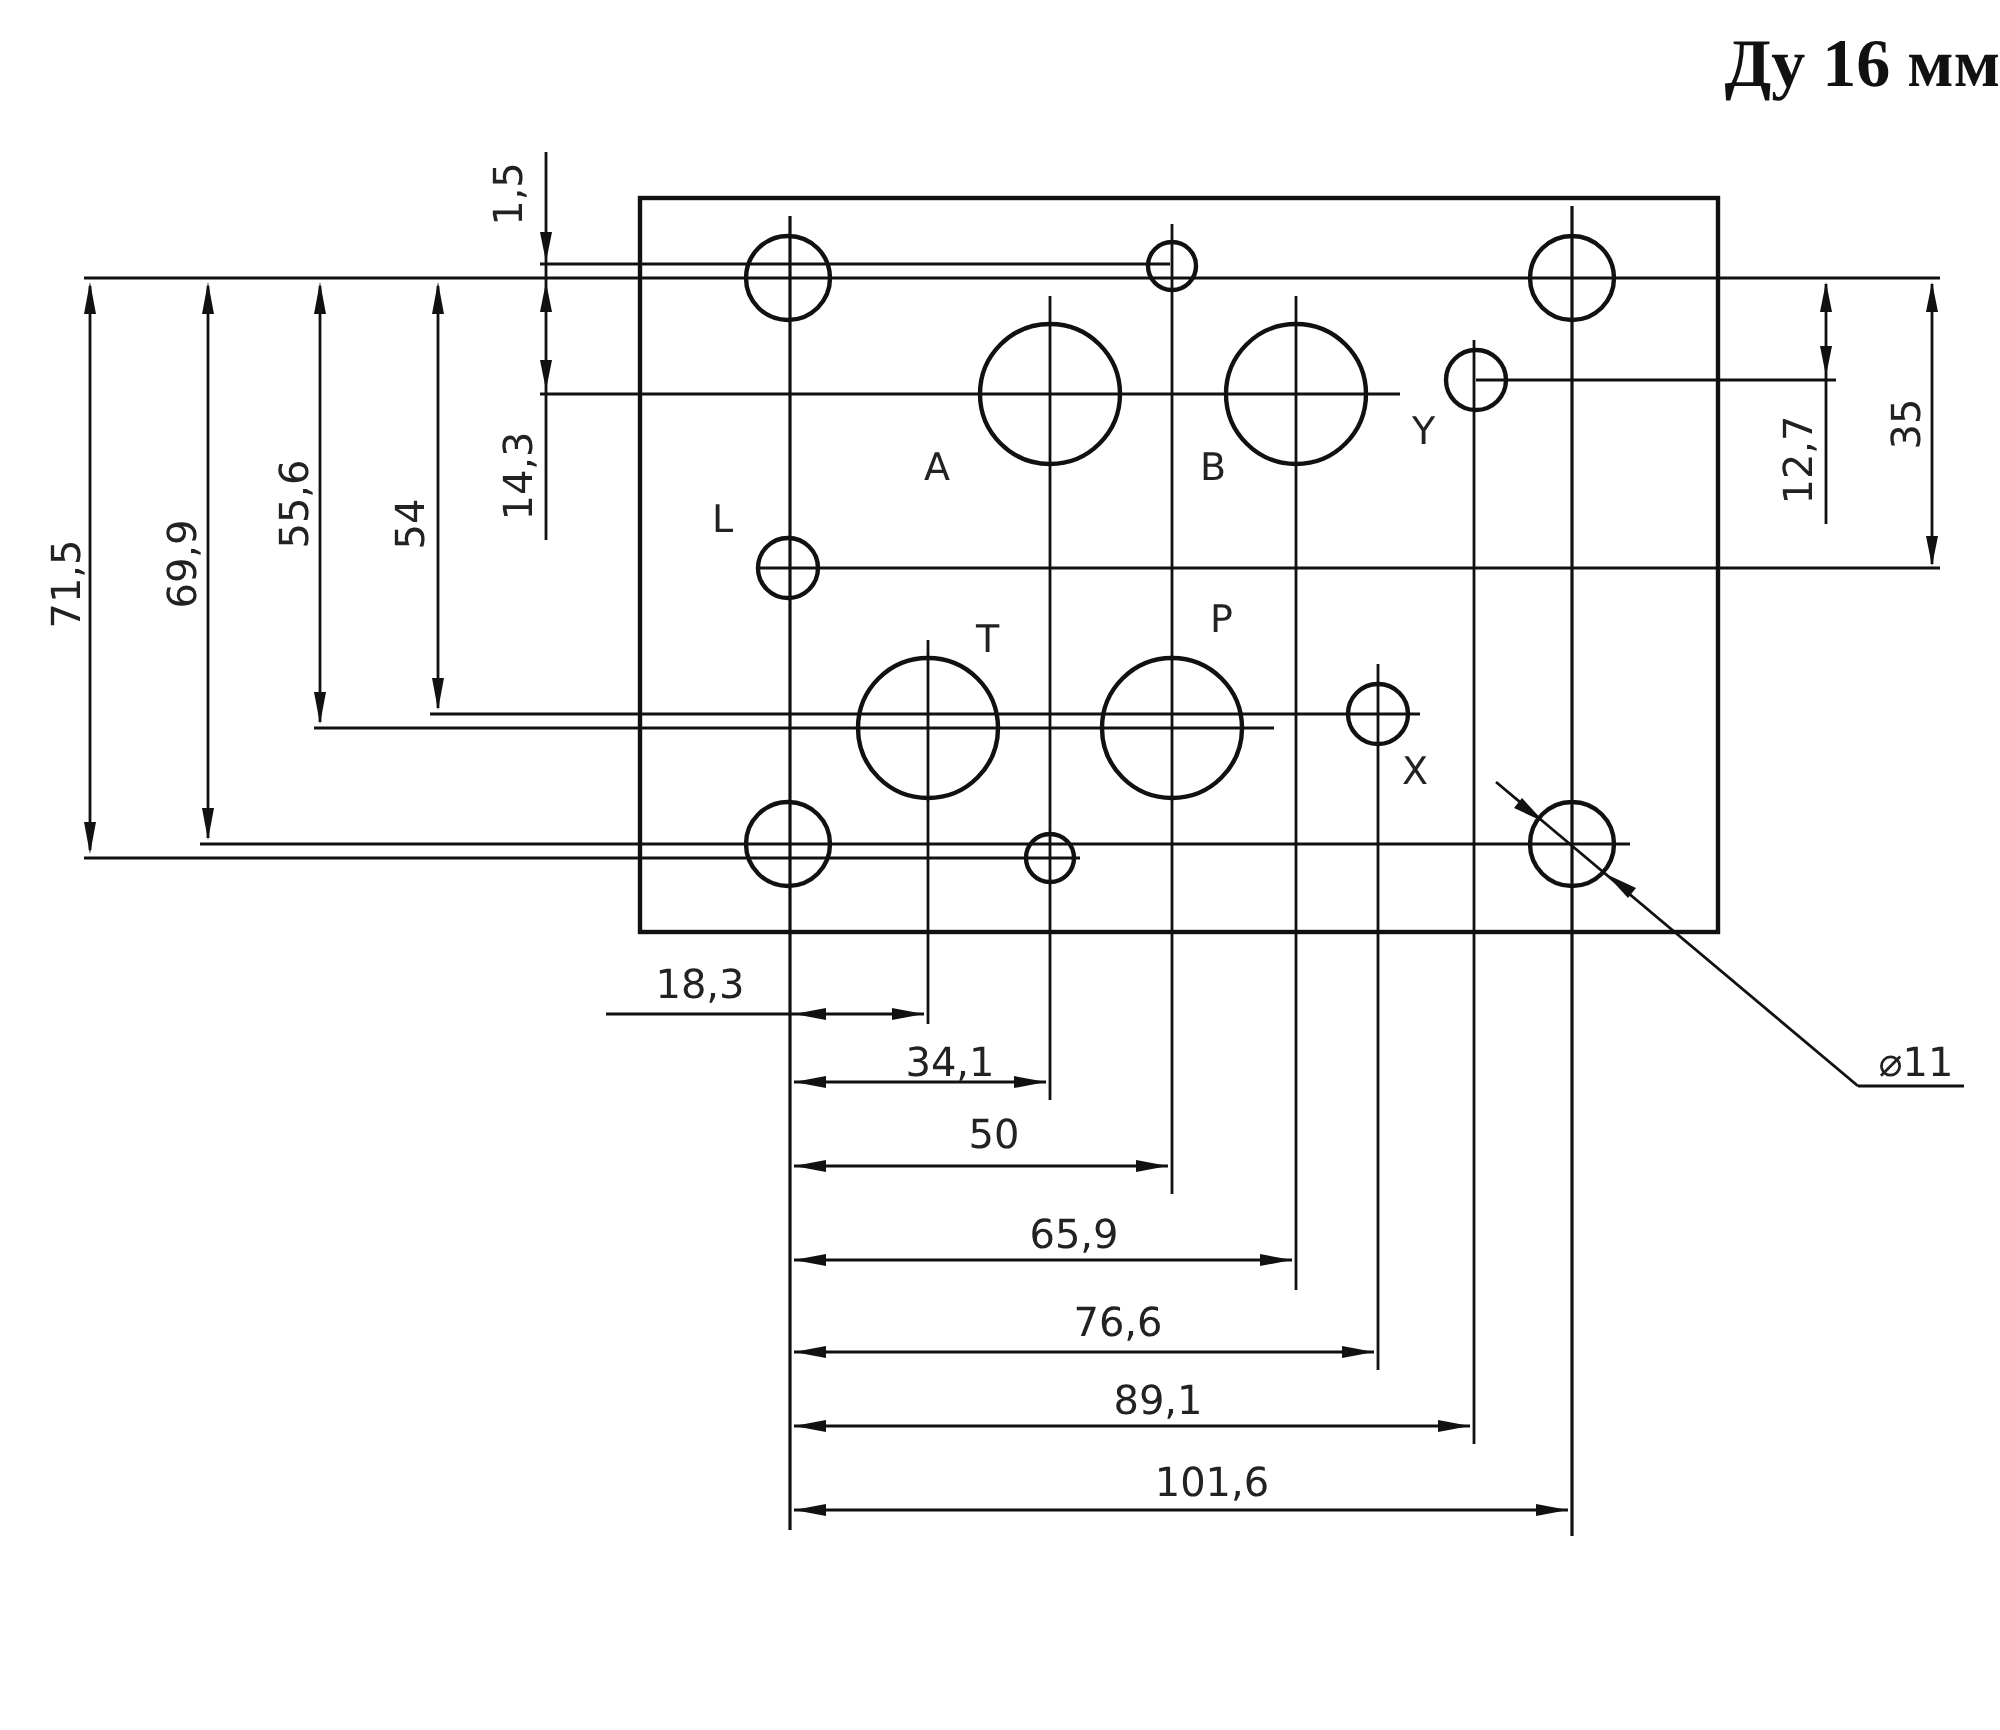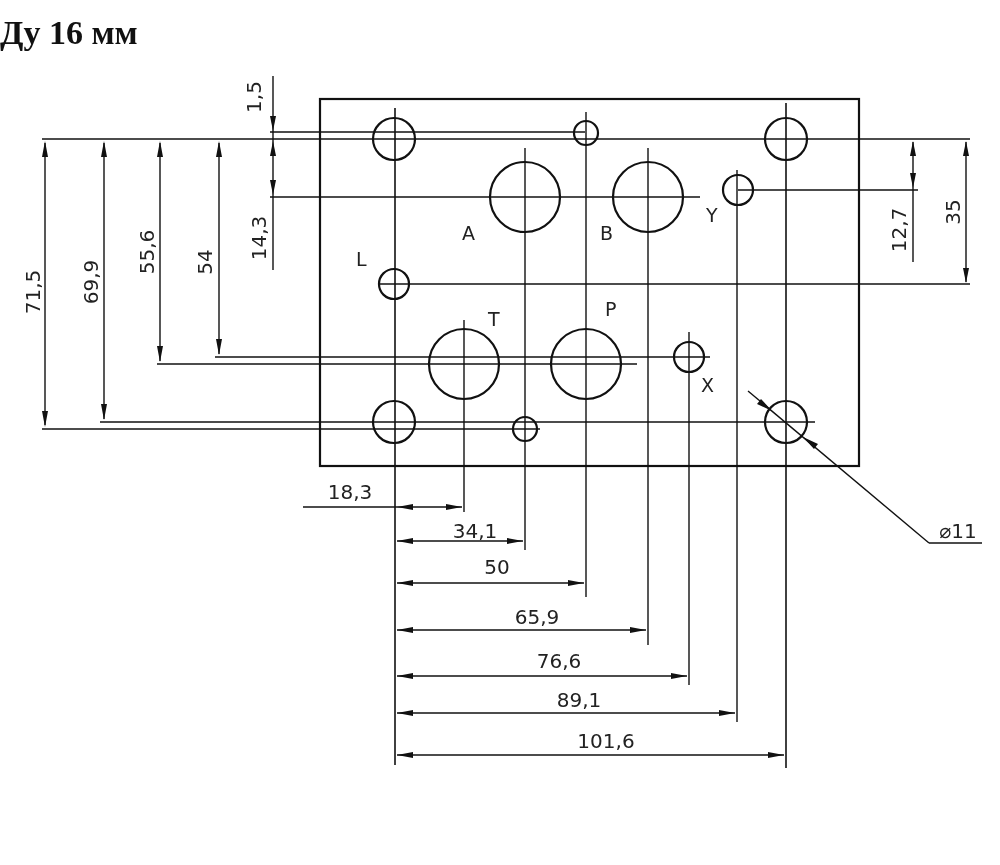--- a/index.html
+++ b/index.html
@@ -1,18 +1,18 @@
 <!DOCTYPE html>
 <html><head>
 <meta charset="utf-8">
 <style>
   html, body { margin: 0; padding: 0; background: #ffffff; }
   body { width: 1000px; height: 865px; position: relative; overflow: hidden; }
   .title {
-    position: absolute; left: 0; top: 14px; width: 1000px; text-align: left;
+    position: absolute; left: 0; top: 14px; width: 1000px; text-align: right;
     font-family: "Liberation Serif", serif; font-weight: bold; font-size: 34px; color: #111;
   }
   svg { position: absolute; left: 0; top: 0; }
   .ln { stroke: #111; stroke-width: 1.6; fill: none; }
   .thin { stroke: #111; stroke-width: 1.4; fill: none; }
   .hole { stroke: #111; stroke-width: 2.2; fill: none; }
   .plate { stroke: #111; stroke-width: 2.2; fill: none; }
   .dimtxt { font-family: "DejaVu Sans", sans-serif; font-size: 20px; fill: #222; }
   .lbl { font-family: "DejaVu Sans", sans-serif; font-size: 19px; fill: #222; }
   .arrow { fill: #111; }

